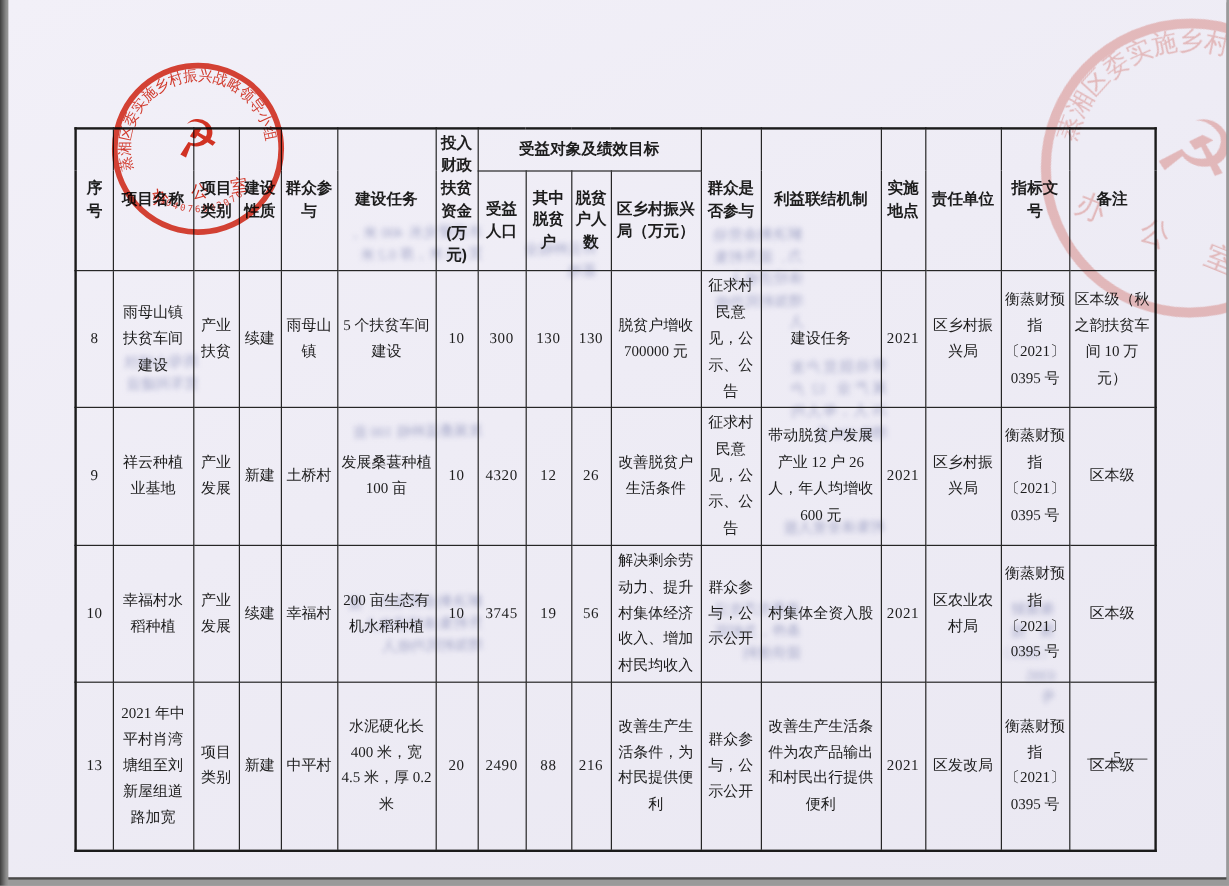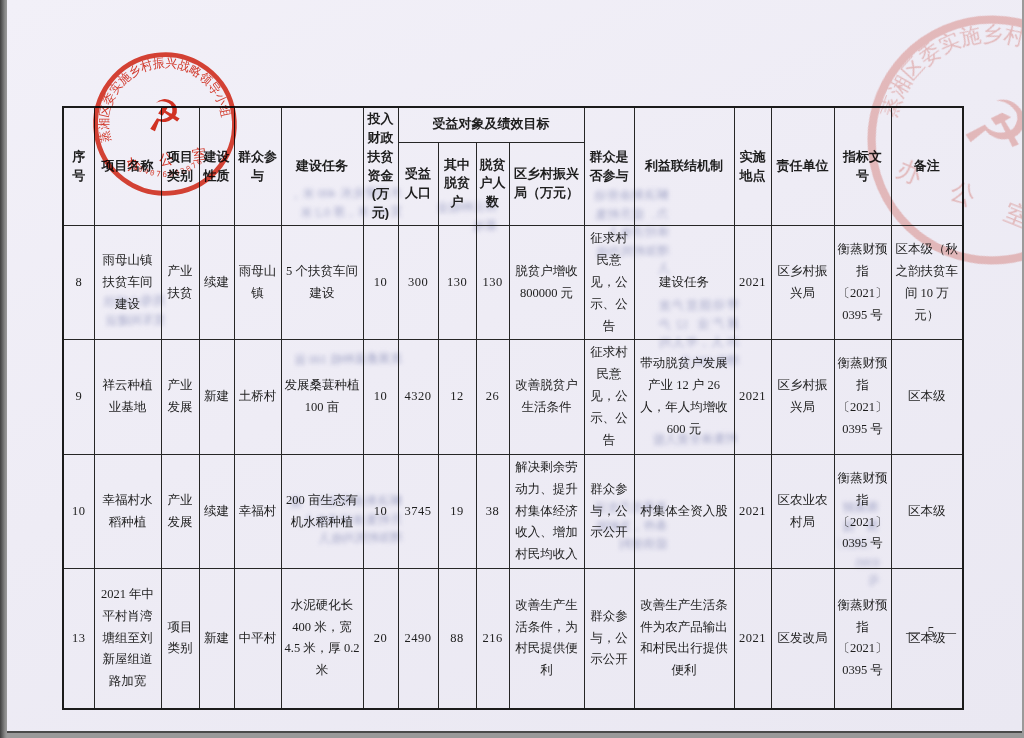--- a/index.html
+++ b/index.html
@@ -124,21 +124,21 @@
       <td class="num">8</td>
       <td>雨母山镇扶贫车间建设</td>
       <td>产业扶贫</td>
       <td>续建</td>
       <td>雨母山镇</td>
       <td>5 个扶贫车间建设</td>
       <td class="num">10</td>
       <td class="num">300</td>
       <td class="num">130</td>
       <td class="num">130</td>
-      <td>脱贫户增收 800000 元</td>
+      <td>脱贫户增收 700000 元</td>
       <td>征求村民意见，公示、公告</td>
       <td>建设任务</td>
       <td class="num">2021</td>
       <td>区乡村振兴局</td>
       <td>衡蒸财预指〔2021〕0395 号</td>
       <td>区本级（秋之韵扶贫车间 10 万元）</td>
     </tr>
 
     <tr class="r9">
       <td class="num">9</td>
@@ -163,21 +163,21 @@
     <tr class="r10">
       <td class="num">10</td>
       <td>幸福村水稻种植</td>
       <td>产业发展</td>
       <td>续建</td>
       <td>幸福村</td>
       <td>200 亩生态有机水稻种植</td>
       <td class="num">10</td>
       <td class="num">3745</td>
       <td class="num">19</td>
-      <td class="num">38</td>
+      <td class="num">56</td>
       <td>解决剩余劳动力、提升村集体经济收入、增加村民均收入</td>
       <td>群众参与，公示公开</td>
       <td>村集体全资入股</td>
       <td class="num">2021</td>
       <td>区农业农村局</td>
       <td>衡蒸财预指〔2021〕0395 号</td>
       <td>区本级</td>
     </tr>
 
     <tr class="r11">

